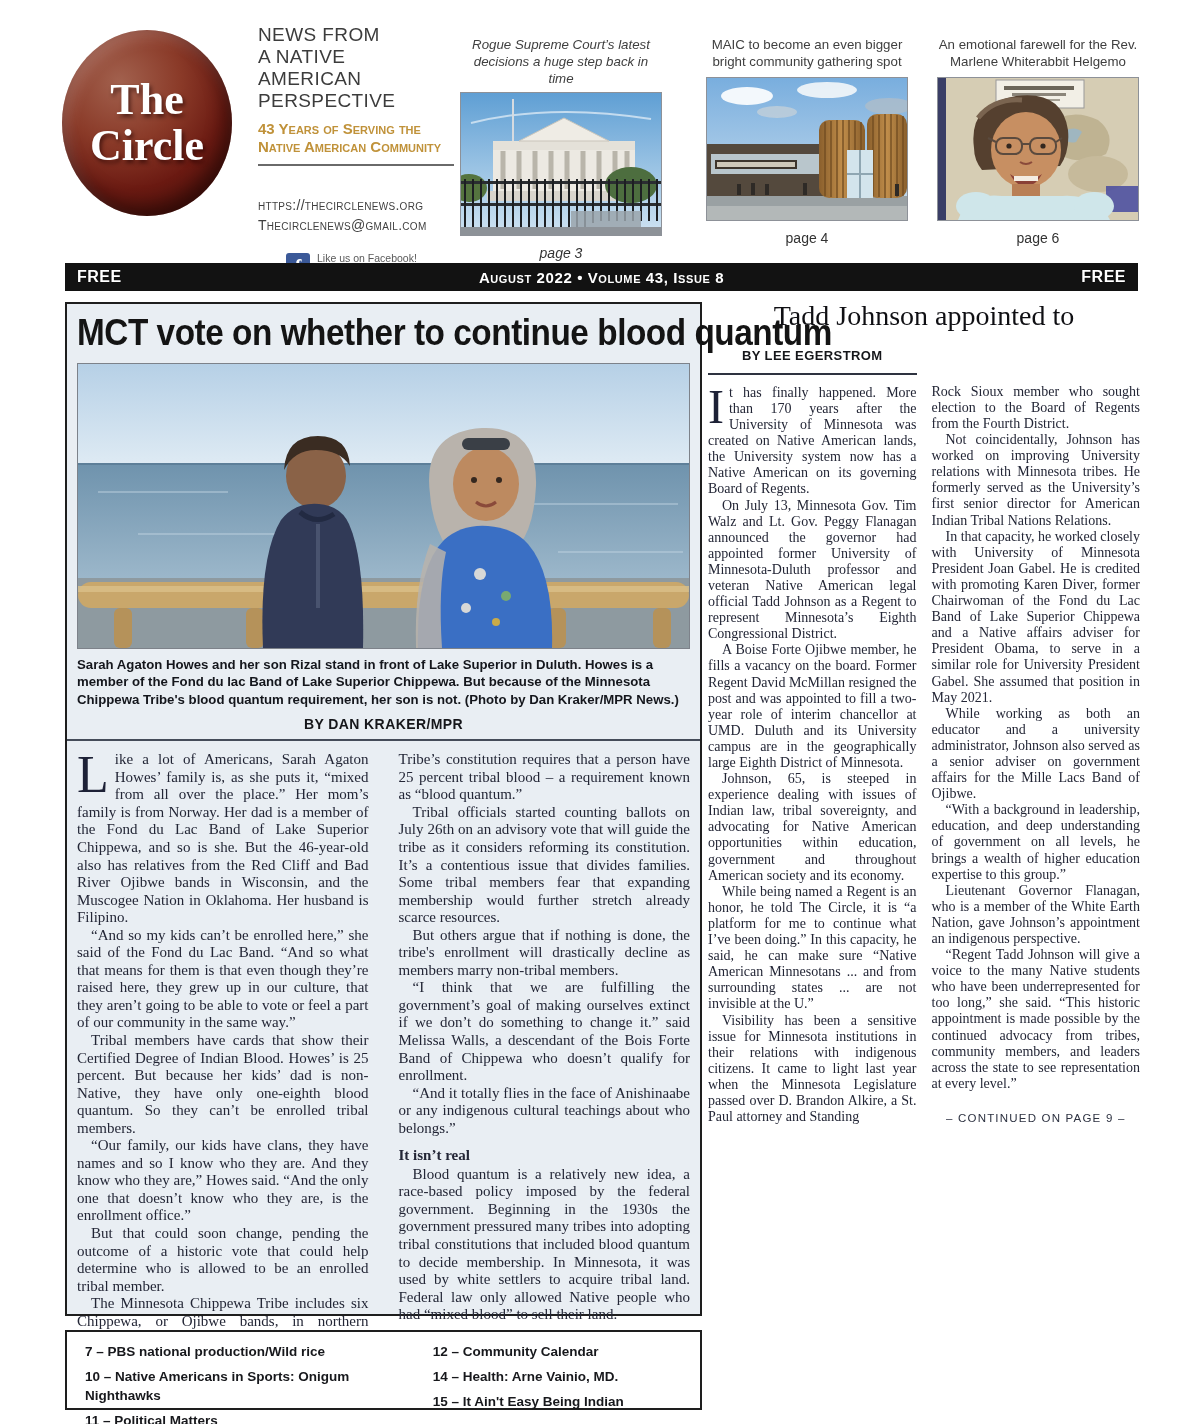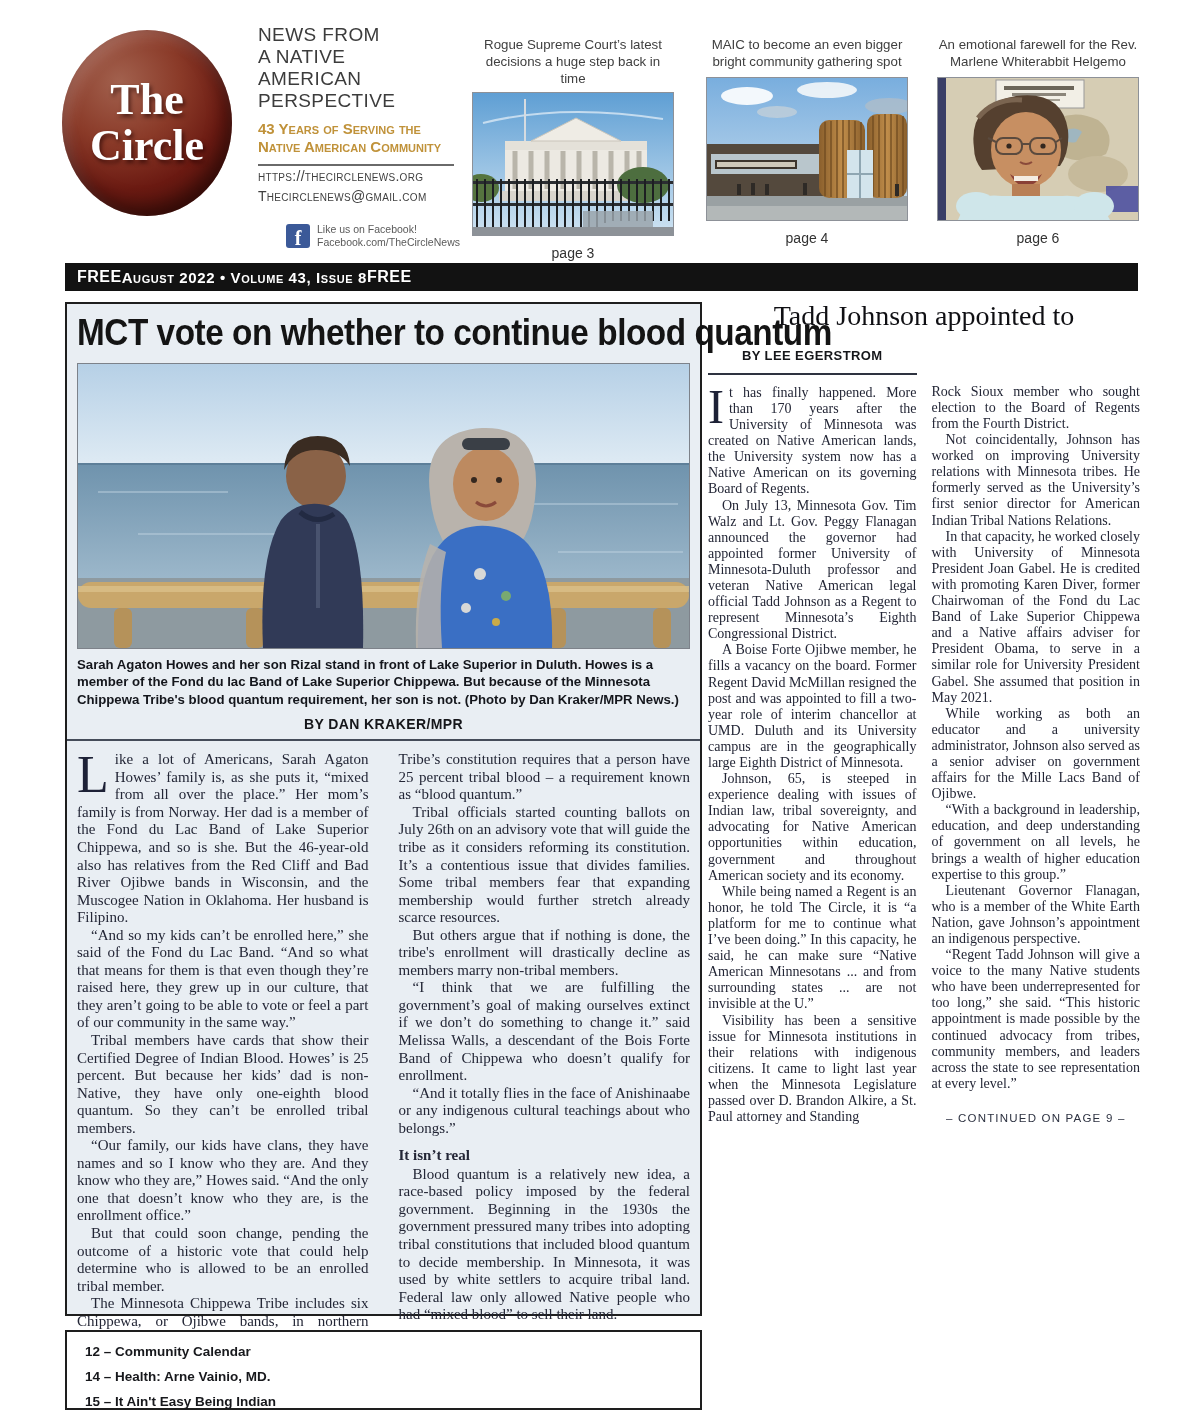--- a/index.html
+++ b/index.html
@@ -12,36 +12,36 @@
         box-shadow:inset -6px -10px 18px rgba(0,0,0,.45), inset 6px 8px 14px rgba(255,255,255,.18);
         display:flex;flex-direction:column;align-items:center;justify-content:center;}
   .logo div{font-family:"Liberation Serif",serif;font-weight:700;color:#fff;
         text-shadow:2px 3px 4px rgba(30,0,0,.6);line-height:1.05;}
   .logo-line1{font-size:44px;}
   .logo-line2{font-size:44px;}
   .mh-text{left:258px;top:24px;width:215px;}
   .tagline div{font-size:19px;font-weight:400;color:#3c3c3c;line-height:1.16;letter-spacing:.4px;}
   .years{margin-top:8px;font-variant:small-caps;font-weight:700;font-size:15px;line-height:1.2;color:#c0923a;}
   .mh-rule{margin-top:8px;width:196px;border-top:2px solid #6a6a6a;}
-  .mh-links{margin-top:0;font-variant:small-caps;font-size:14px;color:#3f3f3f;line-height:1.45;letter-spacing:.3px;}
+  .mh-links{margin-top:29px;font-variant:small-caps;font-size:14px;color:#3f3f3f;line-height:1.45;letter-spacing:.3px;}
   .fb{margin-top:16px;display:flex;align-items:center;gap:7px;margin-left:28px;}
   .fb-icon{width:24px;height:24px;background:#3b5998;border-radius:3px;color:#fff;
            font-family:"Liberation Serif",serif;font-weight:700;font-size:20px;
            display:flex;align-items:flex-end;justify-content:center;line-height:1;padding-bottom:0px;}
   .fb-text{font-size:10.5px;color:#5a5a5a;line-height:1.3;}
   
   .teaser{top:36px;width:202px;text-align:center;}
-  .t1{left:472px;} .t2{left:706px;} .t3{left:929px;padding-left:8px;}
+  .t1{left:460px;font-style:italic;} .t2{left:706px;} .t3{left:929px;padding-left:8px;}
   .teaser-headline{font-size:13.3px;color:#404040;line-height:1.28;min-height:36px;}
   .teaser-photo{margin-top:5px;border:1px solid #8d9198;height:142px;overflow:hidden;background:#cfe0ee;}
   .teaser-photo svg{display:block;}
   .teaser-page{margin-top:9px;font-size:14px;color:#333;}
   
   .issue-bar{left:65px;top:263px;width:1073px;height:28px;background:#121212;
-             display:flex;align-items:center;justify-content:flex-start;padding:0 12px;box-sizing:border-box;}
+             display:flex;align-items:center;justify-content:space-between;padding:0 12px;box-sizing:border-box;}
   .issue-bar .free{color:#fff;font-weight:800;font-size:16px;letter-spacing:.5px;text-shadow:0 0 1px #000;}
   .issue-center{color:#fff;font-weight:700;font-size:15px;font-variant:small-caps;letter-spacing:.6px;}
   
   .lead{left:65px;top:302px;width:637px;height:1014px;background:#e9eef3;border:2px solid #1e1e1e;
         box-sizing:border-box;padding:6px 10px;}
   .lead h1{margin:2px 0 9px;font-family:"Liberation Sans",sans-serif;font-weight:700;font-size:37px;
            color:#141414;white-space:nowrap;transform:scaleX(.9);transform-origin:0 50%;letter-spacing:-.5px;}
   .lead-photo{border:1px solid #7d828a;height:284px;background:#b8cfe2;}
   .lead-photo svg{display:block;}
   .caption{margin-top:7px;font-weight:700;font-size:13.2px;line-height:1.32;color:#14161c;}
@@ -363,20 +363,25 @@
         <h3 class="subhead">It isn’t real</h3>
         <div class="plist indent-all">
             <p>Blood quantum is a relatively new idea, a race-based policy imposed by the federal government. Beginning in the 1930s the government pressured many tribes into adopting tribal constitutions that included blood quantum to decide membership. In Minnesota, it was used by white settlers to acquire tribal land. Federal law only allowed Native people who had “mixed blood” to sell their land.</p>
           </div>
         <div class="continued">– CONTINUED ON PAGE 8 –</div>
       </div>
     </div>
   </div>
 
   <div class="abs index-box">
+    <div class="idx idx-l plist">
+        <p>7 –  PBS national production/Wild rice</p>
+        <p>10 –  Native Americans in Sports: Onigum Nighthawks</p>
+        <p>11 –  Political Matters</p>
+      </div>
     <div class="idx idx-r plist">
         <p>12 –  Community Calendar</p>
         <p>14 –  Health: Arne Vainio, MD.</p>
         <p>15 –  It Ain't Easy Being Indian</p>
       </div>
   </div>
 
   <div class="abs regents">
     <h2>
       <span>Tadd Johnson appointed to</span><br>

